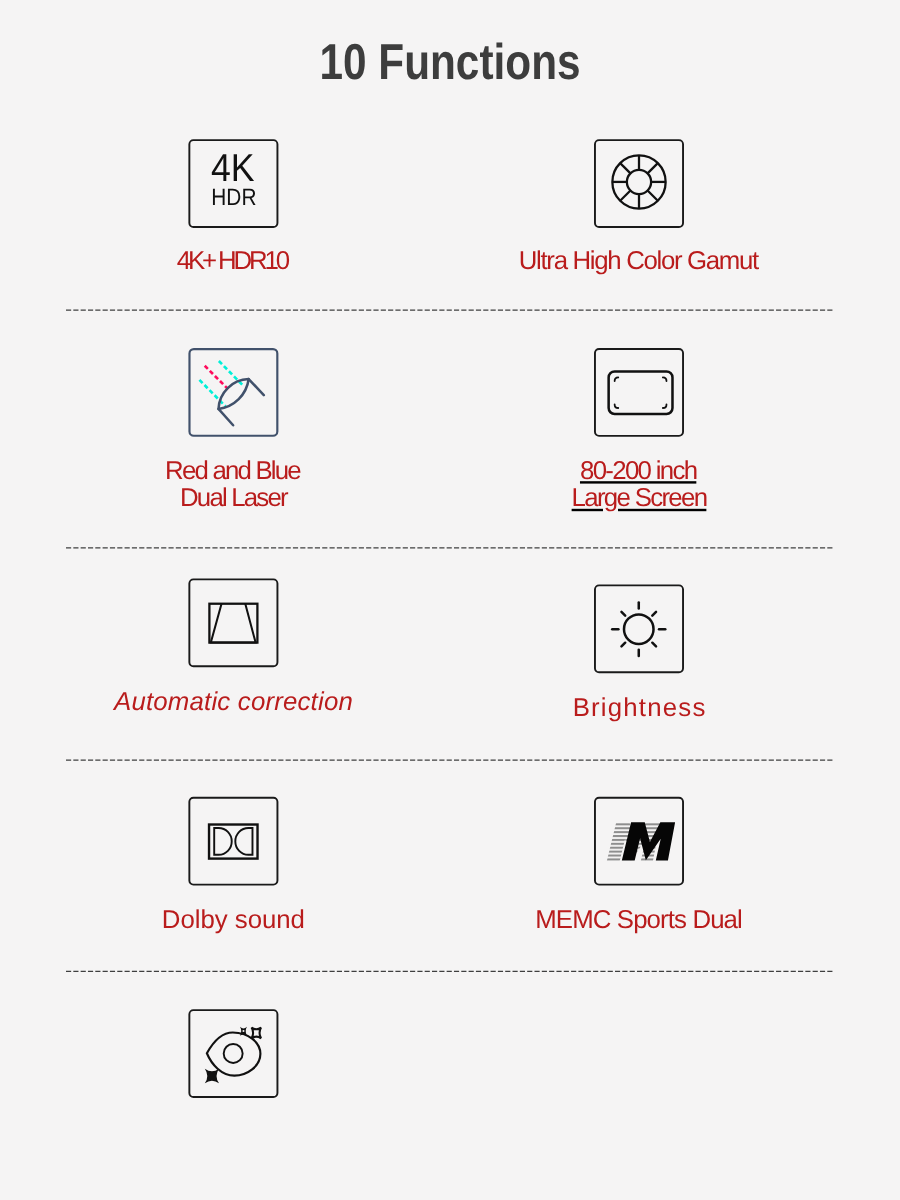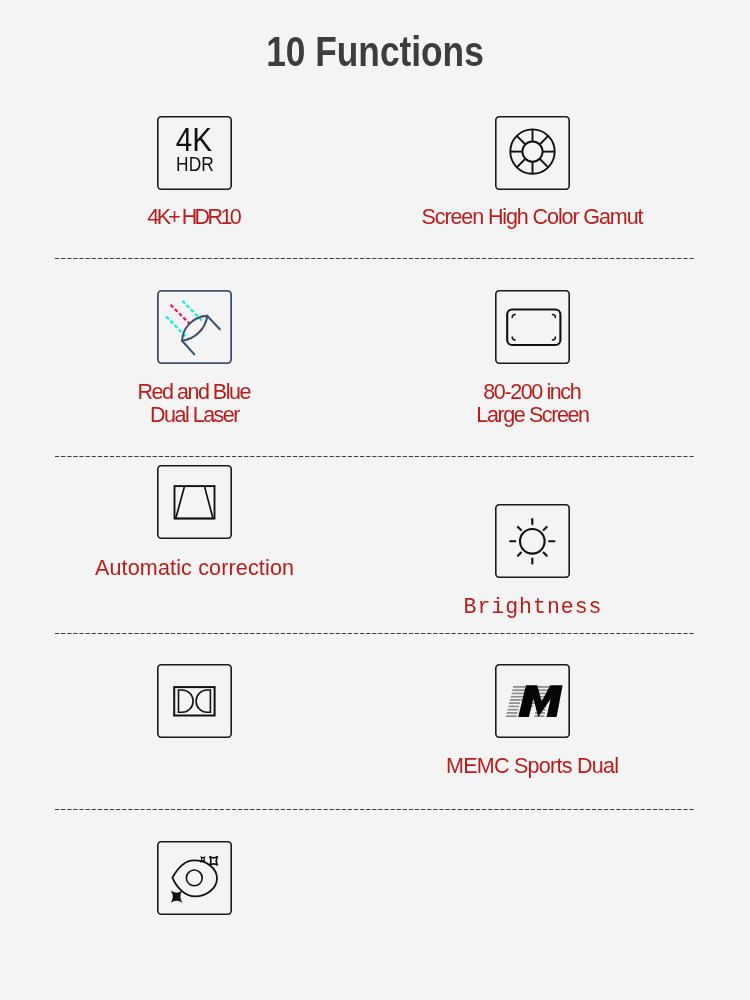--- a/index.html
+++ b/index.html
@@ -67,21 +67,21 @@
           <line x1="44.64" y1="42.74" x2="53.20" y2="51.30"></line>
           <line x1="37.50" y1="45.70" x2="37.50" y2="57.80"></line>
           <line x1="30.36" y1="42.74" x2="21.80" y2="51.30"></line>
           <line x1="27.40" y1="35.60" x2="15.30" y2="35.60"></line>
           <line x1="30.36" y1="28.46" x2="21.80" y2="19.90"></line>
           <line x1="37.50" y1="25.50" x2="37.50" y2="13.40"></line>
           <line x1="44.64" y1="28.46" x2="53.20" y2="19.90"></line>
         </g>
       </svg>
     </div>
-    <div class="label" style="margin-top:15px;letter-spacing:-1.10px;text-indent:-1.10px;">Screen High Color Gamut</div>
+    <div class="label" style="margin-top:15px;letter-spacing:-1.10px;text-indent:-1.10px;">Ultra High Color Gamut</div>
   </div>
 
   <div class="cell" style="left:7px;top:290px;">
     <div class="iconwrap">
       <svg width="75" height="74" viewBox="0 0 75 74">
         <rect x="0.9" y="0.9" width="73.2" height="72.2" rx="3.6" ry="3.6" fill="none" stroke="#41516b" stroke-width="1.8"></rect>
         <g stroke="#00f0d8" stroke-width="2.2" stroke-linecap="butt" fill="none" stroke-dasharray="3.7 2.3">
           <line x1="25.4" y1="10.8" x2="45.9" y2="31.7"></line>
           <line x1="9.2" y1="26.6" x2="30.9" y2="48.6"></line>
         </g>
@@ -92,49 +92,49 @@
           <path d="M50.24 25.85 A26 26 0 0 0 25.08 50.79 A29 29 0 0 0 50.24 25.85 Z"></path>
           <path d="M50.24 25.85 L62.83 39.32"></path>
           <path d="M25.08 50.79 L37.29 64.35"></path>
         </g>
       </svg>
     </div>
     <div class="label l2" style="margin-top:17px;letter-spacing:-1.50px;text-indent:-1.50px;">Red and Blue
 Dual Laser</div>
   </div>
 
-  <div class="cell" style="left:345px;top:290px;">
+  <div class="cell" style="left:345px;top:290px;text-decoration:underline;">
     <div class="iconwrap">
       <svg width="75" height="74" viewBox="0 0 75 74">
         <rect x="0.8" y="0.8" width="73.4" height="72.4" rx="3.4" ry="3.4" fill="none" stroke="#1a1a1a" stroke-width="1.6"></rect>
         <rect x="12.2" y="19.5" width="53.2" height="35.5" rx="5" ry="5" fill="none" stroke="#111" stroke-width="2.1"></rect>
         <g stroke="#111" stroke-width="1.5" fill="none" stroke-linecap="round">
           <path d="M17.2 27.5 C17.2 25.4 18.3 24.5 20.2 24.5"></path>
           <path d="M60.4 27.5 C60.4 25.4 59.3 24.5 57.4 24.5"></path>
           <path d="M17.2 47.0 C17.2 49.1 18.3 50.0 20.2 50.0"></path>
           <path d="M60.4 47.0 C60.4 49.1 59.3 50.0 57.4 50.0"></path>
         </g>
       </svg>
     </div>
     <div class="label l2" style="margin-top:17px;letter-spacing:-1.40px;text-indent:-1.40px;">80-200 inch
 Large Screen</div>
   </div>
 
-  <div class="cell" style="left:7px;top:465px;">
+  <div class="cell" style="left:7px;top:482px;font-style:italic;">
     <div class="iconwrap">
       <svg width="75" height="74" viewBox="0 0 75 74">
         <rect x="0.8" y="0.8" width="73.4" height="72.4" rx="3.4" ry="3.4" fill="none" stroke="#1a1a1a" stroke-width="1.6"></rect>
         <rect x="17.5" y="21.1" width="40.0" height="32.4" fill="none" stroke="#111" stroke-width="1.9"></rect>
         <path d="M27.6 21.1 L18.7 53.5 L56.0 53.5 L47.4 21.1" fill="none" stroke="#111" stroke-width="1.7"></path>
       </svg>
     </div>
     <div class="label" style="margin-top:16.5px;letter-spacing:0.16px;text-indent:0.16px;">Automatic correction</div>
   </div>
 
-  <div class="cell" style="left:345px;top:504px;font-family:Liberation Mono, monospace;">
+  <div class="cell" style="left:345px;top:487px;">
     <div class="iconwrap">
       <svg width="75" height="74" viewBox="0 0 75 74">
         <rect x="0.8" y="0.8" width="73.4" height="72.4" rx="3.4" ry="3.4" fill="none" stroke="#1a1a1a" stroke-width="1.6"></rect>
         <circle cx="37.3" cy="37.3" r="12.3" fill="none" stroke="#111" stroke-width="2.1"></circle>
         <g stroke="#111" stroke-width="2.1" stroke-linecap="round" fill="none">
           <line x1="37.3" y1="15.0" x2="37.3" y2="20.1"></line>
           <line x1="37.3" y1="54.5" x2="37.3" y2="59.6"></line>
           <line x1="15.2" y1="37.3" x2="20.3" y2="37.3"></line>
           <line x1="54.2" y1="37.3" x2="59.4" y2="37.3"></line>
           <line x1="22.9" y1="22.9" x2="26.0" y2="26.0"></line>
@@ -149,20 +149,21 @@
 
   <div class="cell" style="left:7px;top:664px;">
     <div class="iconwrap">
       <svg width="75" height="74" viewBox="0 0 75 74">
         <rect x="0.8" y="0.8" width="73.4" height="72.4" rx="3.4" ry="3.4" fill="none" stroke="#1a1a1a" stroke-width="1.6"></rect>
         <rect x="17.2" y="23.1" width="40.4" height="28.4" fill="none" stroke="#111" stroke-width="2.0"></rect>
         <path d="M21.5 26.0 L25.2 26.0 A10.9 11.15 0 0 1 25.2 48.3 L21.5 48.3 Z" fill="none" stroke="#111" stroke-width="1.6"></path>
         <path d="M53.4 26.0 L50.0 26.0 A10.9 11.15 0 0 0 50.0 48.3 L53.4 48.3 Z" fill="none" stroke="#111" stroke-width="1.6"></path>
       </svg>
     </div>
+    <div class="label" style="margin-top:15.5px;letter-spacing:-0.03px;text-indent:-0.03px;">Dolby sound</div>
   </div>
 
   <div class="cell" style="left:345px;top:664px;">
     <div class="iconwrap">
       <svg width="75" height="74" viewBox="0 0 75 74">
         <rect x="0.8" y="0.8" width="73.4" height="72.4" rx="3.4" ry="3.4" fill="none" stroke="#1a1a1a" stroke-width="1.6"></rect>
         <defs>
           <pattern id="memcStripes" patternUnits="userSpaceOnUse" x="0" y="22.1" width="4" height="3.25">
             <rect x="0" y="0" width="4" height="1.7" fill="#8e8e8e"></rect>
           </pattern>

